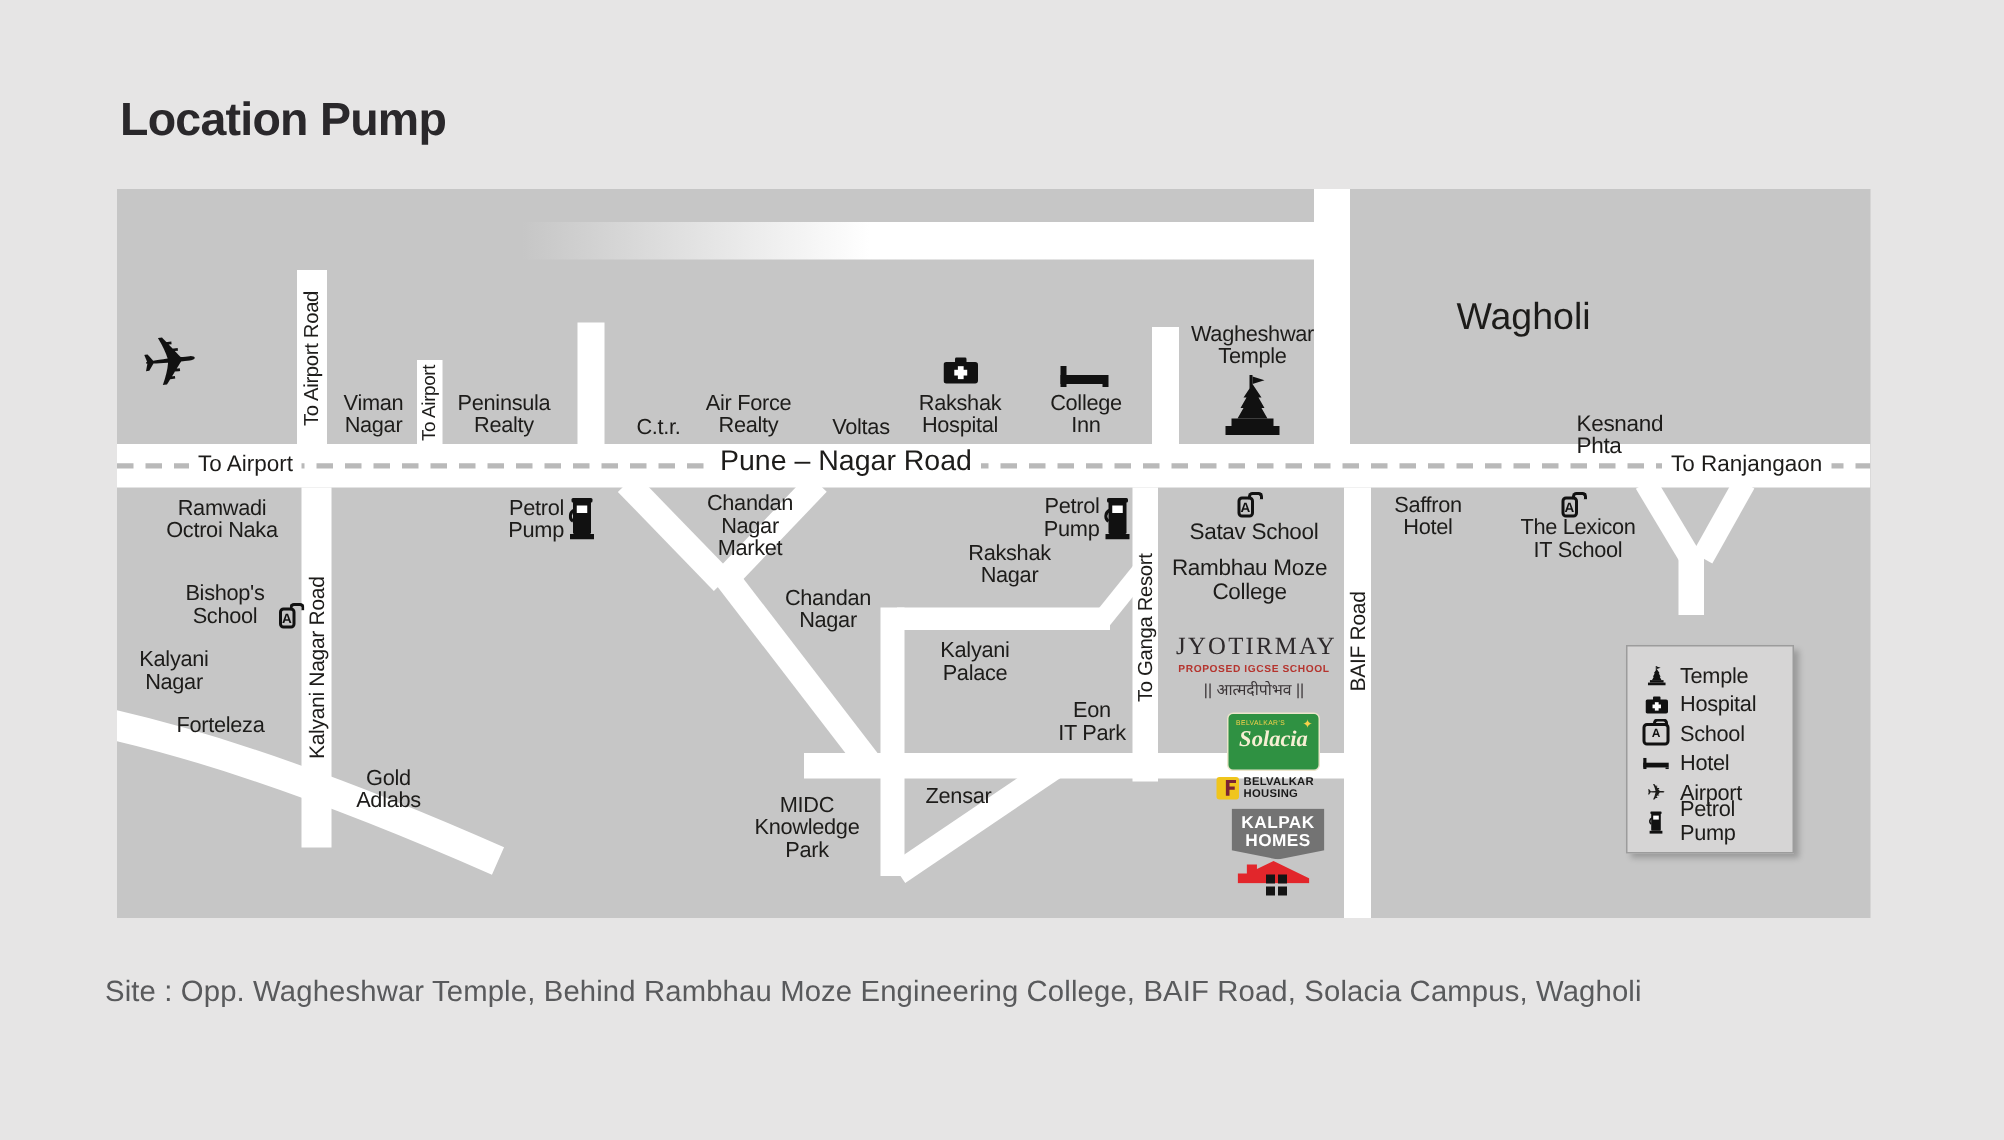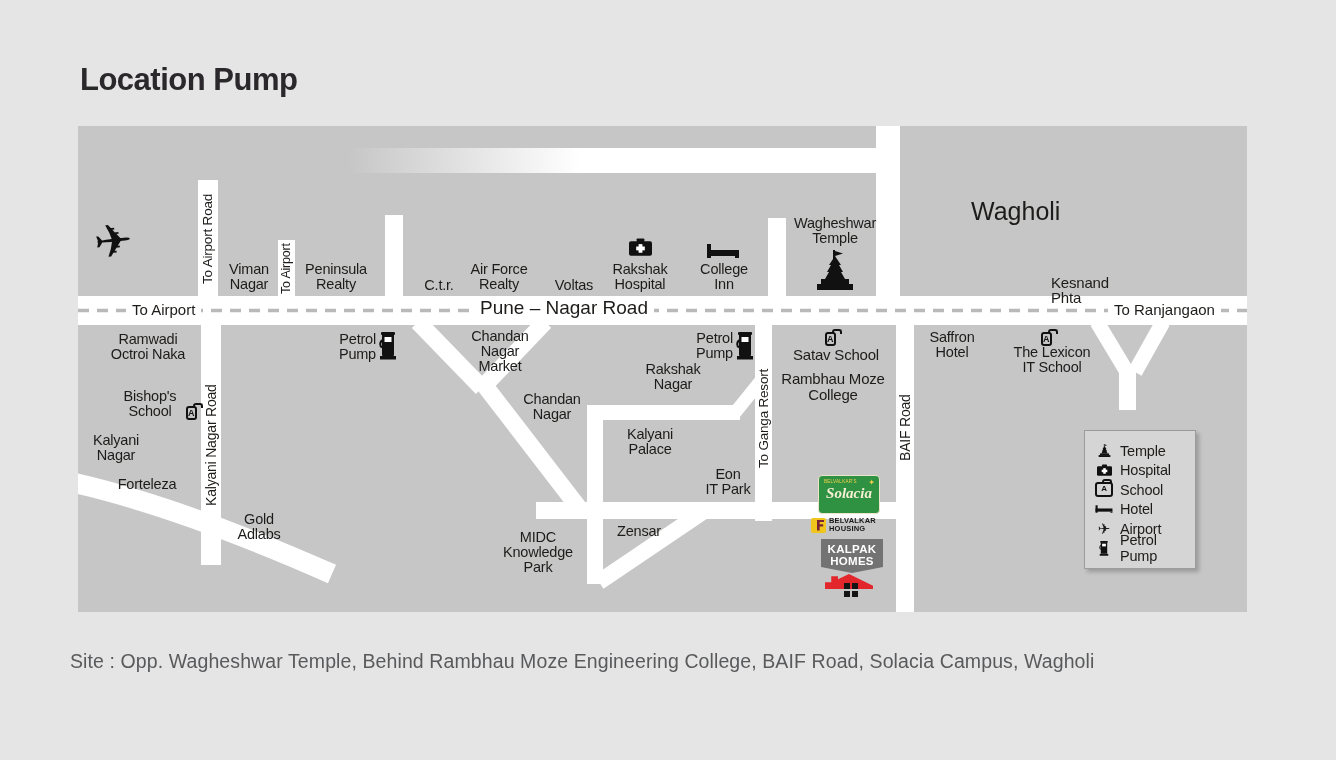--- a/index.html
+++ b/index.html
@@ -267,20 +267,25 @@
 College</div>
 
     <div class="lbl" style="left:846px;top:204px;width:56px">Saffron
 Hotel</div>
     <span class="ico" style="left:963px;top:202px">
       <span class="school">A</span>
     </span>
     <div class="lbl" style="left:928px;top:219px;width:92px">The Lexicon
 IT School</div>
 
+    <div class="jyo" style="left:706px;top:295px;width:104px">
+      <div class="jyo-name">JYOTIRMAY</div>
+      <div class="jyo-tag">PROPOSED IGCSE SCHOOL</div>
+      <div class="jyo-motto">|| आत्मदीपोभव ||</div>
+    </div>
 
     <div class="solacia" style="left:740px;top:349px;width:62px;height:39px">
       <div class="solacia-brand">BELVALKAR'S</div>
       <div class="solacia-name">Solacia</div>
       <span class="solacia-spark">✦</span>
     </div>
 
     <div class="belv" style="left:733px;top:391px">
       <span class="bv-ico"></span>
       <span class="belv-txt">

